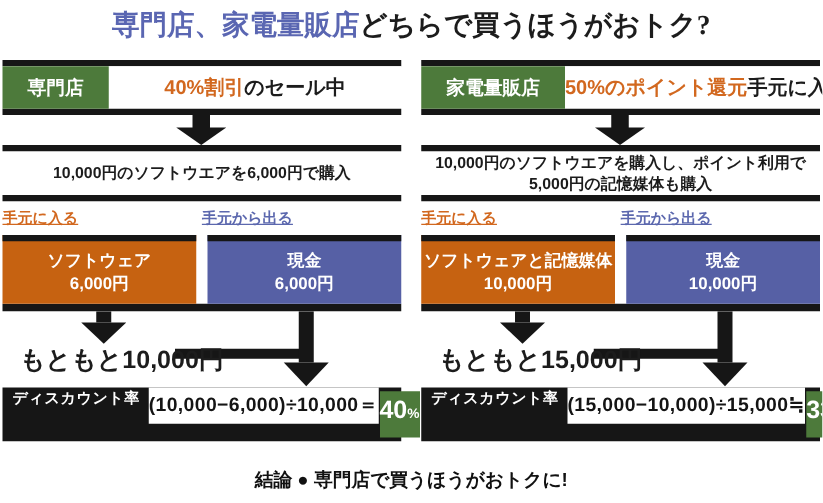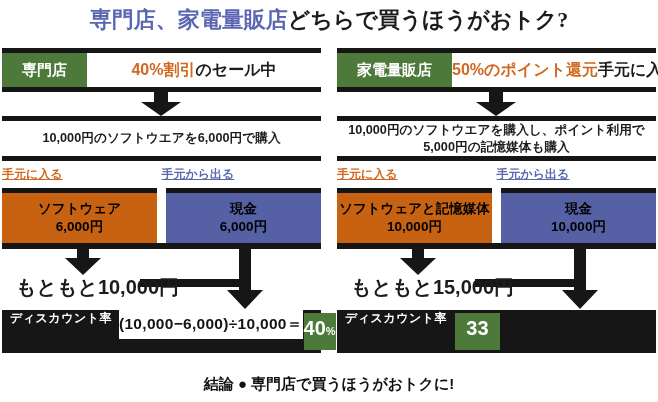--- a/index.html
+++ b/index.html
@@ -33,21 +33,21 @@
 
   .desc{height:35px;display:flex;flex-direction:column;align-items:center;justify-content:center;
         font-weight:bold;font-size:12.7px;color:#1c1c1c;line-height:1.3;white-space:nowrap;}
 
   .labels{height:27px;display:flex;align-items:center;}
   .labels .half{width:50%;text-align:left;font-size:12px;font-weight:bold;text-decoration:underline;}
   .labels .in{color:var(--orange-text);}
   .labels .out{color:var(--blue-text);}
 
   .boxes{height:55px;display:flex;gap:9px;}
-  .vbox{flex:1;border-top:5px solid var(--bar-black);color:#000000;font-weight:bold;
+  .vbox{flex:1;border-top:5px solid var(--bar-black);color:#ffffff;font-weight:bold;
         display:flex;flex-direction:column;align-items:center;justify-content:center;
         font-size:13.5px;line-height:1.3;text-align:right;white-space:nowrap;}
   .vbox.in-box{background:var(--orange);}
   .vbox.out-box{background:var(--blue);}
 
   .flowzone{height:61px;position:relative;}
   .flowzone svg{position:absolute;left:0;top:0;}
   .orig-label{position:absolute;left:14px;top:25px;font-size:20px;font-weight:bold;color:#1c1c1c;white-space:nowrap;}
 
   .discount{height:43px;background:var(--bar-black);display:flex;}
@@ -170,20 +170,21 @@
         <rect x="75" y="0" width="12" height="9" fill="#161616"></rect>
         <polygon points="63,9 99,9 81,26" fill="#161616"></polygon>
         <rect x="138" y="30" width="107" height="8" fill="#161616"></rect>
         <rect x="237" y="0" width="12" height="41" fill="#161616"></rect>
         <polygon points="225,41 261,41 243,60" fill="#161616"></polygon>
       </svg>
       <div class="orig-label">もともと15,000円</div>
     </div>
     <div class="discount">
       <div class="disc-label">ディスカウント率</div>
+      <div class="formula">(15,000−10,000)÷15,000≒</div>
       <div class="rate">
         <span class="val">33</span>
       </div>
     </div>
   </div>
 
   <div class="conclusion">結論 ● 専門店で買うほうがおトクに!</div>
 
 </div>
 

